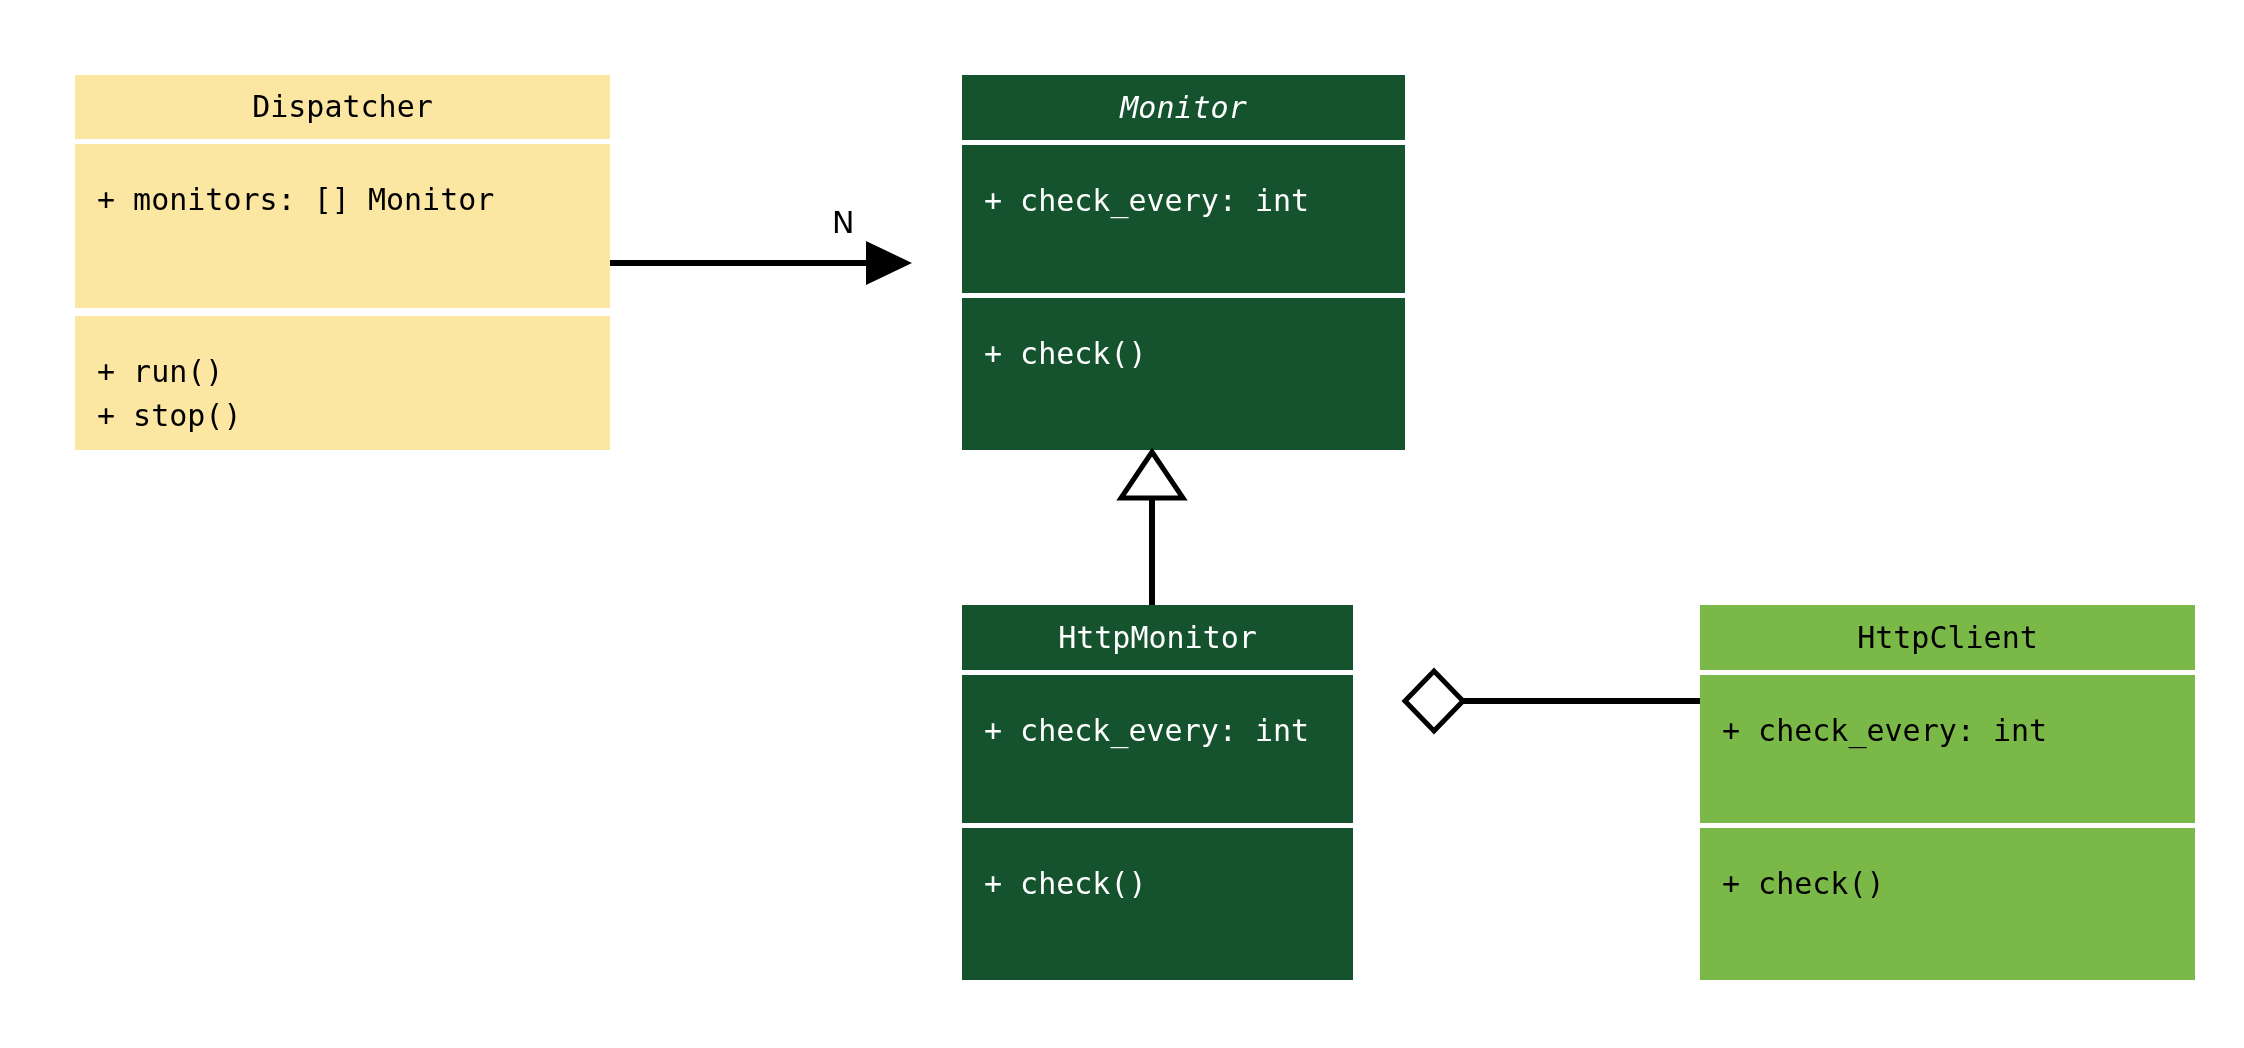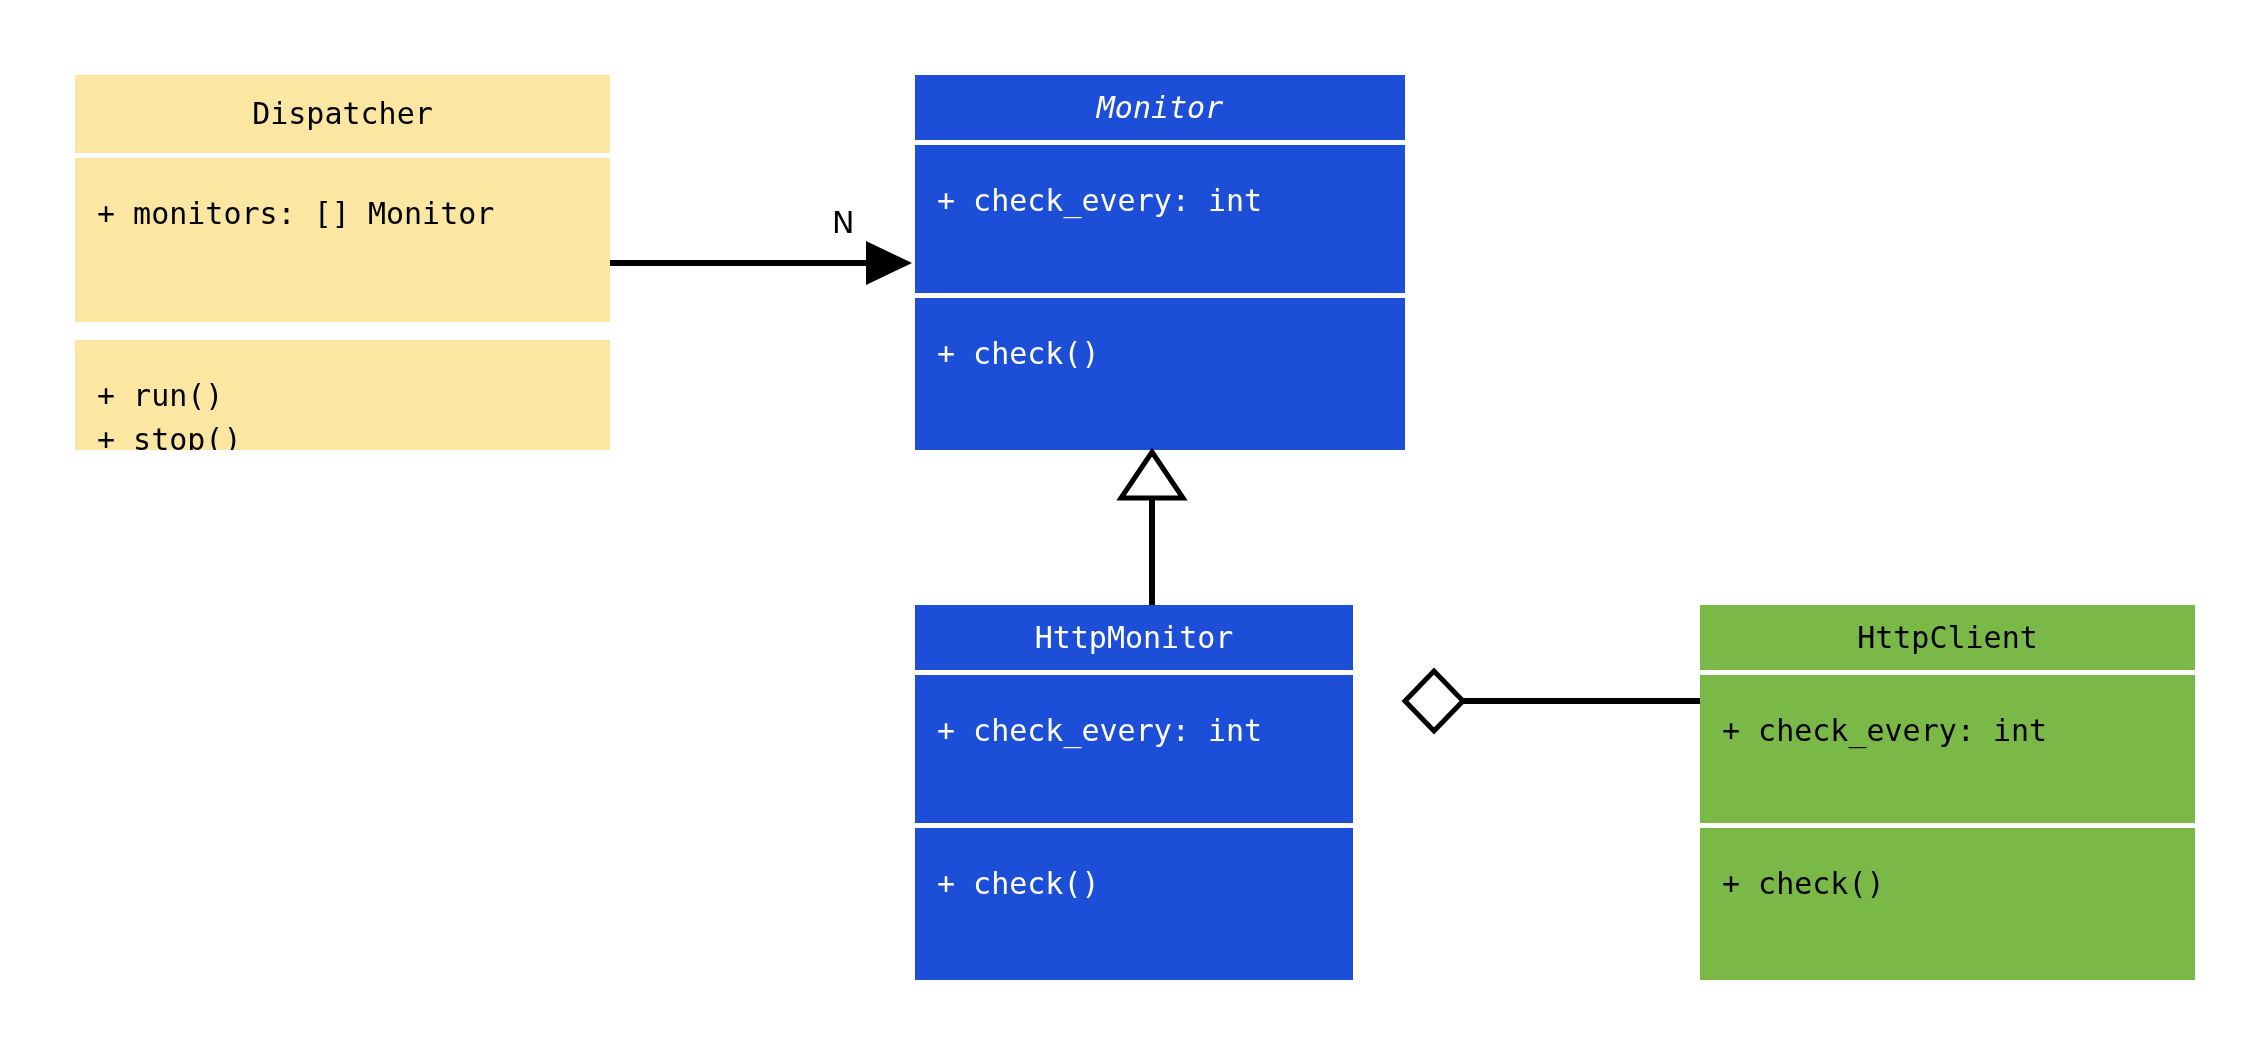--- a/index.html
+++ b/index.html
@@ -55,33 +55,33 @@
   }
   .uml-row {
     white-space: pre;
   }
 
   
   .theme-yellow .uml-section { background: #fce7a2; }
   .theme-yellow .uml-title,
   .theme-yellow .uml-body { color: #000000; }
 
-  .theme-blue .uml-section { background: #1d4ed8; }
+  .theme-blue .uml-section { background: #14532d; margin-left: 47px; }
   .theme-blue .uml-title,
   .theme-blue .uml-body { color: #ffffff; }
 
   .theme-green .uml-section { background: #7ab847; }
   .theme-green .uml-title,
   .theme-green .uml-body { color: #000000; }
 
   
   #class-dispatcher { left: 75px;  top: 75px;  width: 535px; height: 375px; }
-  #class-dispatcher .sec-title { height: 78px; }
+  #class-dispatcher .sec-title { height: 64px; }
   #class-dispatcher .sec-attrs { height: 164px; margin-top: 5px; }
-  #class-dispatcher .sec-meths { flex: 1; margin-top: 18px; }
+  #class-dispatcher .sec-meths { flex: 1; margin-top: 8px; }
 
   #class-monitor { left: 915px; top: 75px; width: 490px; height: 375px; }
   #class-monitor .sec-title { height: 65px; }
   #class-monitor .sec-attrs { height: 148px; margin-top: 5px; }
   #class-monitor .sec-meths { flex: 1; margin-top: 5px; }
 
   #class-httpmonitor { left: 915px; top: 605px; width: 438px; height: 375px; }
   #class-httpmonitor .sec-title { height: 65px; }
   #class-httpmonitor .sec-attrs { height: 148px; margin-top: 5px; }
   #class-httpmonitor .sec-meths { flex: 1; margin-top: 5px; }

